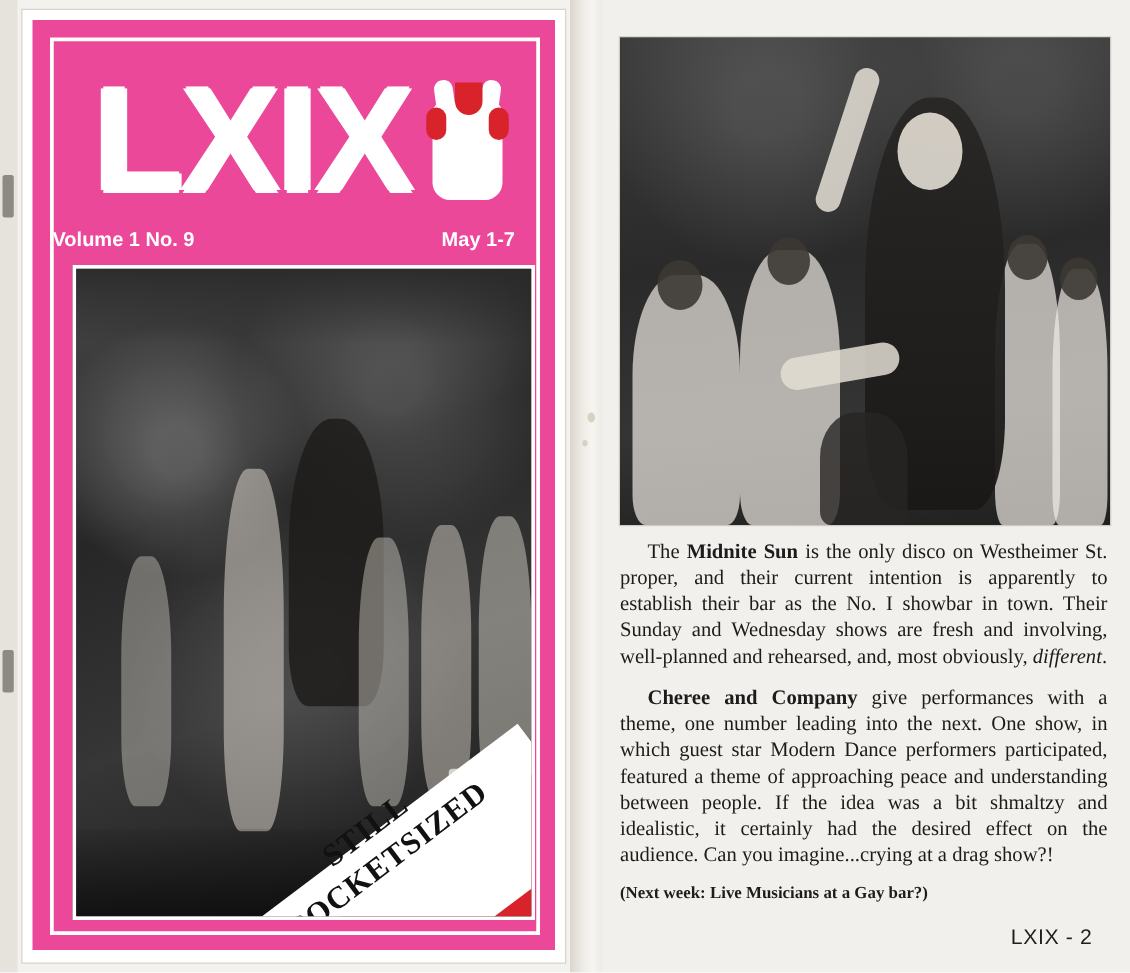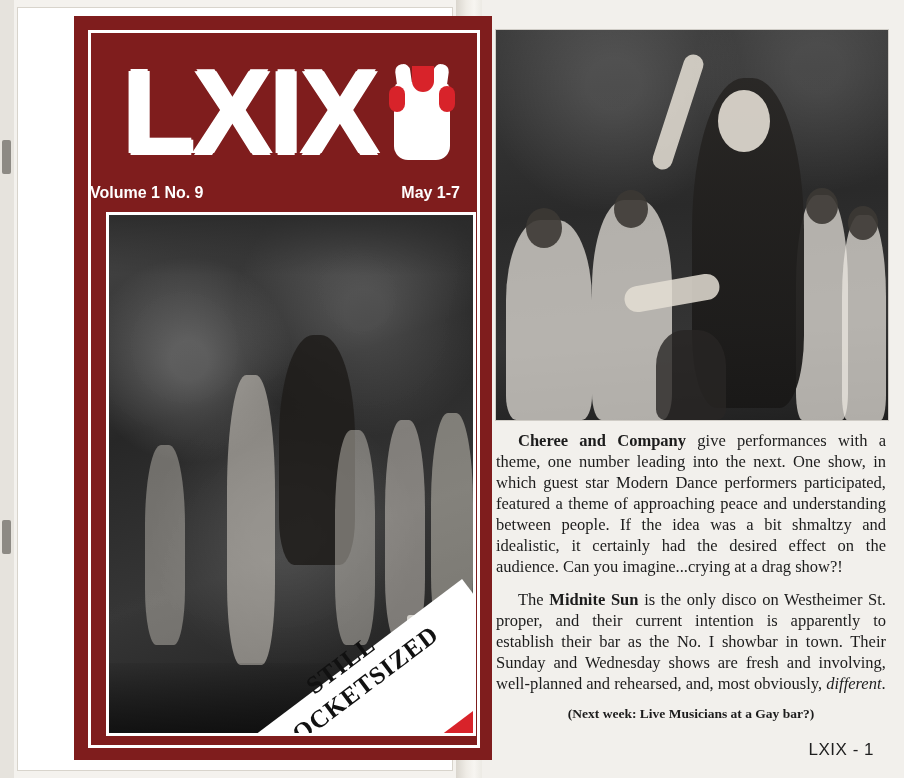--- a/index.html
+++ b/index.html
@@ -56,22 +56,21 @@
     position: absolute;
     left: 18px; top: 8px;
     width: 434px; height: 762px;
     background: #ffffff;
     box-shadow: 0 0 0 1px #d8d4cc;
   }
   .cover-red {
     position: absolute;
     left: 8px; top: 8px;
     width: 418px; height: 744px;
-    background: #7f1d1d;
-    margin-left: 48px;
+    background: #ec4899;
   }
   .cover-inner-border {
     position: absolute;
     left: 14px; top: 14px;
     width: 392px; height: 718px;
     border: 3px solid #ffffff;
     box-sizing: border-box;
   }
 
   
@@ -308,21 +307,20 @@
     font-size: 16.5px;
     line-height: 21px;
     color: #1c1c1c;
     text-align: justify;
     text-indent: 22px;
   }
   .article-body p b { font-weight: bold; }
   .article-body p i { font-style: italic; }
   .next-week {
     margin-top: 10px;
-    text-align: center;
     font-size: 13.5px;
     font-weight: bold;
     color: #1c1c1c;
   }
   .folio {
     position: absolute;
     right: 30px; bottom: 18px;
     font-family: "Liberation Sans", sans-serif;
     font-size: 17px;
     color: #1f1f1f;
@@ -403,21 +401,21 @@
   <div class="ap-head h4"></div>
   <div class="ap-arm"></div>
   <div class="ap-dancer"></div>
   <div class="ap-dancer-head"></div>
   <div class="ap-leg"></div>
   <div class="ap-crowd c5"></div>
 </div>
 
 <div class="article-body">
   <p>
-    <b>Cheree and Company</b><span> give performances with a theme, one number leading into the next. One show, in which guest star Modern Dance performers participated, featured a theme of approaching peace and understanding between people. If the idea was a bit shmaltzy and idealistic, it certainly had the desired effect on the audience. Can you imagine...crying at a drag show?!</span>
+    <span>The </span><b>Midnite Sun</b><span> is the only disco on Westheimer St. proper, and their current intention is apparently to establish their bar as the No. I showbar in town. Their Sunday and Wednesday shows are fresh and involving, well-planned and rehearsed, and, most obviously, </span><i>different</i><span>.</span>
   </p>
   <p>
-    <span>The </span><b>Midnite Sun</b><span> is the only disco on Westheimer St. proper, and their current intention is apparently to establish their bar as the No. I showbar in town. Their Sunday and Wednesday shows are fresh and involving, well-planned and rehearsed, and, most obviously, </span><i>different</i><span>.</span>
+    <b>Cheree and Company</b><span> give performances with a theme, one number leading into the next. One show, in which guest star Modern Dance performers participated, featured a theme of approaching peace and understanding between people. If the idea was a bit shmaltzy and idealistic, it certainly had the desired effect on the audience. Can you imagine...crying at a drag show?!</span>
   </p>
   <div class="next-week">(Next week: Live Musicians at a Gay bar?)</div>
 </div>
 
-<div class="folio">LXIX - 1</div>
+<div class="folio">LXIX - 2</div>
 
 </body></html>

